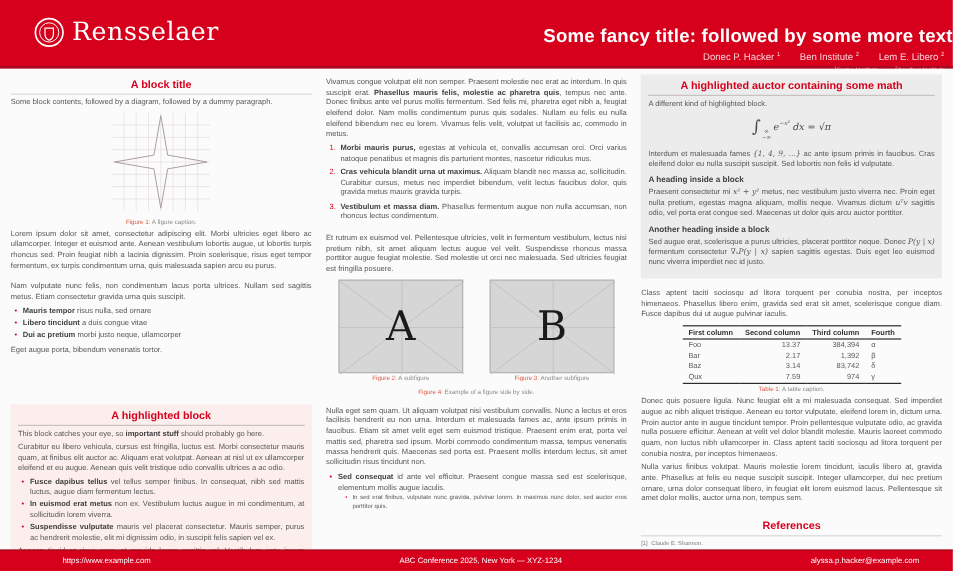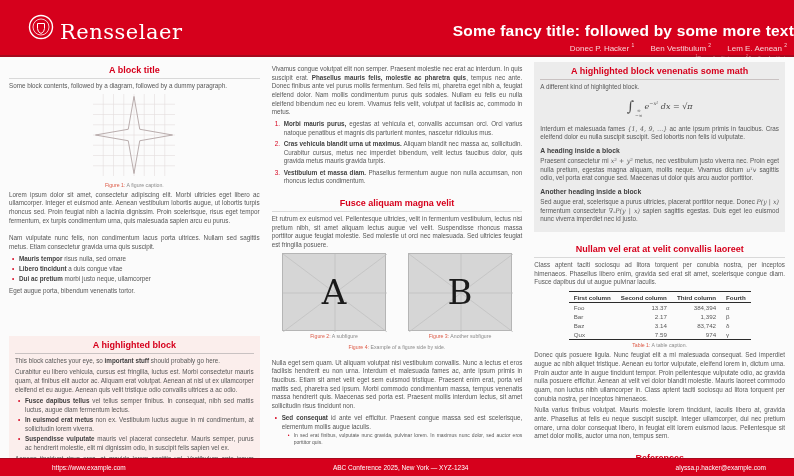--- a/index.html
+++ b/index.html
@@ -1,21 +1,21 @@
 <!DOCTYPE html>
 <html><head>
 <meta charset="utf-8">
 <style>
   * { margin:0; padding:0; box-sizing:border-box; }
   html,body { width:794px; height:476px; overflow:hidden; background:#fbfbfb;
     font-family:"Liberation Sans", sans-serif; color:#575757; }
   
   .header { position:absolute; top:0; left:0; width:794px; height:57px;
     background:#d6001c; border-bottom:2px solid #a50a1e; }
-  .logo { position:absolute; left:28px; top:14px; display:flex; align-items:flex-end; gap:6px; }
+  .logo { position:absolute; left:28px; top:14px; display:flex; align-items:flex-start; gap:6px; }
   .logo-word { font-family:"DejaVu Serif", serif; font-size:21px; color:#fff; letter-spacing:.5px; }
   .head-center { position:absolute; left:0; top:22px; width:100%; text-align:right; color:#fff; }
   .poster-title { font-size:15.5px; font-weight:bold; letter-spacing:.2px; }
   .authors { font-size:8px; color:rgba(255,255,255,.82); margin-top:3px; }
   .authors .author { margin:0 7px; }
   .institutes { font-size:5.5px; color:rgba(255,255,255,.62); margin-top:2px; }
   .institutes .inst { margin:0 6px; }
   sup { font-size:62%; vertical-align:super; }
   
   .content { position:absolute; top:59px; bottom:18px; left:0; width:794px;
@@ -83,22 +83,22 @@
         <circle cx="13" cy="13" r="8" fill="none" stroke="#fff" stroke-width=".8"></circle>
         <path d="M9.5 9.5 h7 v5 q0 3.5 -3.5 5 q-3.5 -1.5 -3.5 -5 z" fill="none" stroke="#fff" stroke-width="1"></path>
       </svg>
     </span>
     <span class="logo-word">Rensselaer</span>
   </div>
   <div class="head-center">
     <div class="poster-title">Some fancy title: followed by some more text</div>
     <div class="authors">
       <span class="author"><span>Donec P. Hacker</span> <sup>1</sup></span>
-      <span class="author"><span>Ben Vestibulum</span> <sup>2</sup></span>
-      <span class="author"><span>Lem E. Aenean</span> <sup>2</sup></span>
+      <span class="author"><span>Ben Institute</span> <sup>2</sup></span>
+      <span class="author"><span>Lem E. Libero</span> <sup>2</sup></span>
     </div>
     <div class="institutes">
       <span class="inst"><sup>1</sup><span>Some Institute</span></span>
       <span class="inst"><sup>2</sup><span>Another Institute</span></span>
     </div>
   </div>
 </div>
 
 <div class="content">
 
@@ -161,21 +161,20 @@
     <div class="block">
       <p class="body"><span>Vivamus congue volutpat elit non semper. Praesent molestie nec erat ac interdum. In quis suscipit erat. </span><b class="lead">Phasellus mauris felis, molestie ac pharetra quis</b><span>, tempus nec ante. Donec finibus ante vel purus mollis fermentum. Sed felis mi, pharetra eget nibh a, feugiat eleifend dolor. Nam mollis condimentum purus quis sodales. Nullam eu felis eu nulla eleifend bibendum nec eu lorem. Vivamus felis velit, volutpat ut facilisis ac, commodo in metus.</span></p>
       <ol class="elist">
         <li><b class="lead">Morbi mauris purus,</b><span> egestas at vehicula et, convallis accumsan orci. Orci varius natoque penatibus et magnis dis parturient montes, nascetur ridiculus mus.</span></li>
         <li><b class="lead">Cras vehicula blandit urna ut maximus.</b><span> Aliquam blandit nec massa ac, sollicitudin. Curabitur cursus, metus nec imperdiet bibendum, velit lectus faucibus dolor, quis gravida metus mauris gravida turpis.</span></li>
         <li><b class="lead">Vestibulum et massa diam.</b><span> Phasellus fermentum augue non nulla accumsan, non rhoncus lectus condimentum.</span></li>
       </ol>
     </div>
 
     <div class="block">
-      <div class="block-title">Fusce aliquam magna velit</div>
       <p class="body">Et rutrum ex euismod vel. Pellentesque ultricies, velit in fermentum vestibulum, lectus nisi pretium nibh, sit amet aliquam lectus augue vel velit. Suspendisse rhoncus massa porttitor augue feugiat molestie. Sed molestie ut orci nec malesuada. Sed ultricies feugiat est fringilla posuere.</p>
       <div class="subfigs">
         <div class="subfig">
           <div class="placeholder">
             <svg viewBox="0 0 104 78" width="104" height="78">
               <g stroke="#bdbdbd" stroke-width=".7">
                 <line x1="0" y1="0" x2="104" y2="78"></line>
                   <line x1="104" y1="0" x2="0" y2="78"></line>
                 <line x1="52" y1="0" x2="52" y2="78"></line>
                   <line x1="0" y1="39" x2="104" y2="39"></line>
@@ -218,37 +217,36 @@
 
           </ul>
         </li>
 
       </ul>
     </div>
   </div>
 
   <div class="col">
     <div class="block hl-gray">
-      <div class="block-title">A highlighted block venenatis some math</div>
+      <div class="block-title">A highlighted auctor containing some math</div>
       <p class="body">A different kind of highlighted block.</p>
       <div class="math-display">
         <span class="int-sym">∫</span><span class="lims">
             <span>∞</span>
             <span>−∞</span>
           </span><span>e</span><sup>−x²</sup><span> dx = √π</span>
       </div>
       <p class="body"><span>Interdum et malesuada fames </span><span class="imath">{1, 4, 9, …}</span><span> ac ante ipsum primis in faucibus. Cras eleifend dolor eu nulla suscipit suscipit. Sed lobortis non felis id vulputate.</span></p>
       <div class="inblock-heading">A heading inside a block</div>
       <p class="body"><span>Praesent consectetur mi </span><span class="imath">x² + y²</span><span> metus, nec vestibulum justo viverra nec. Proin eget nulla pretium, egestas magna aliquam, mollis neque. Vivamus dictum </span><span class="imath">uᵀv</span><span> sagittis odio, vel porta erat congue sed. Maecenas ut dolor quis arcu auctor porttitor.</span></p>
       <div class="inblock-heading">Another heading inside a block</div>
       <p class="body"><span>Sed augue erat, scelerisque a purus ultricies, placerat porttitor neque. Donec </span><span class="imath">P(y | x)</span><span> fermentum consectetur </span><span class="imath">∇ₓP(y | x)</span><span> sapien sagittis egestas. Duis eget leo euismod nunc viverra imperdiet nec id justo.</span></p>
     </div>
 
     <div class="block">
-      <div class="block-title">Nullam vel erat at velit convallis laoreet</div>
       <p class="body">Class aptent taciti sociosqu ad litora torquent per conubia nostra, per inceptos himenaeos. Phasellus libero enim, gravida sed erat sit amet, scelerisque congue diam. Fusce dapibus dui ut augue pulvinar iaculis.</p>
       <div class="tablewrap">
         <table class="data">
           <thead>
             <tr>
               <th class="al">First column</th>
               <th class="ar">Second column</th>
               <th class="ar">Third column</th>
               <th class="al">Fourth</th>
             </tr>

